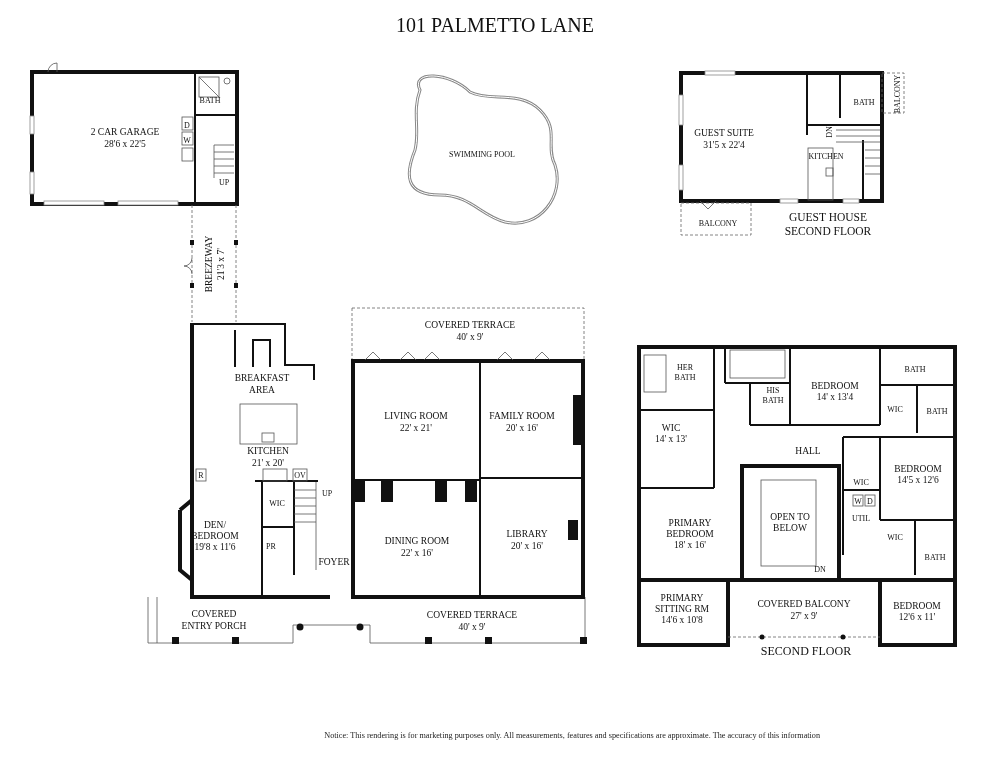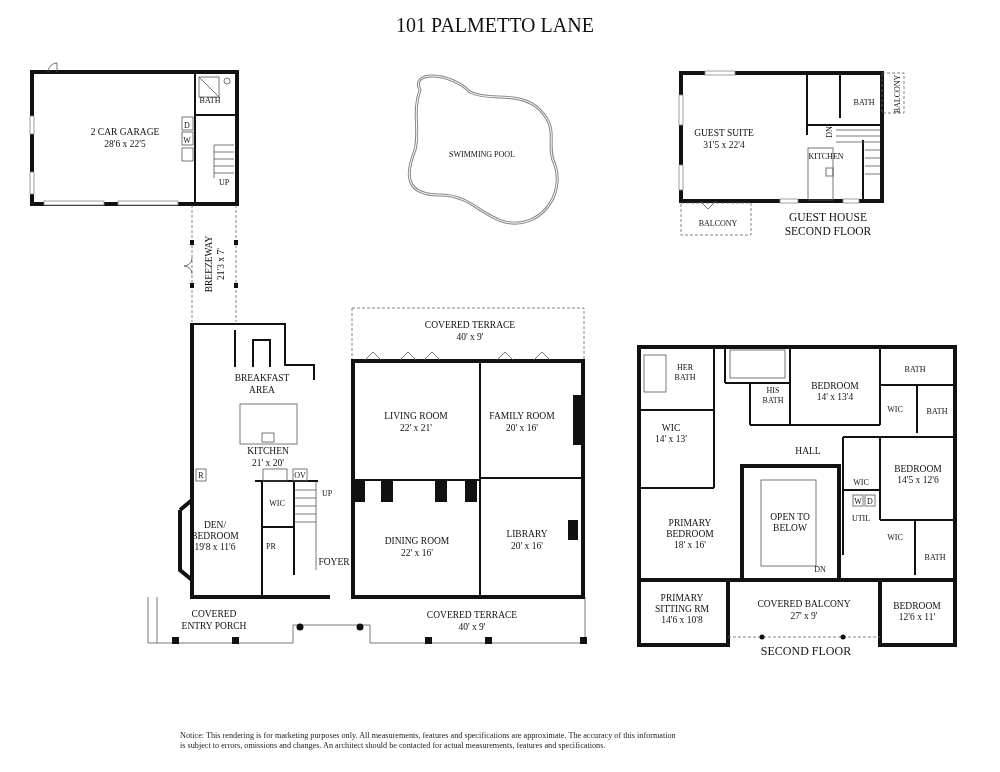--- a/index.html
+++ b/index.html
@@ -7,21 +7,21 @@
   #plan { position:absolute; left:0; top:0; width:1000px; height:772px; }
   .w { fill:#111; }
   .wl { stroke:#111; stroke-width:4; fill:none; }
   .wt { stroke:#111; stroke-width:2; fill:none; }
   .th { stroke:#555; stroke-width:0.8; fill:none; }
   .dash { stroke:#666; stroke-width:0.8; fill:none; stroke-dasharray:3 2; }
   .win { stroke:#888; stroke-width:0.8; fill:#fff; }
   .lbl { font-family:"Liberation Serif","DejaVu Serif",serif; font-size:9.5px; fill:#111; text-anchor:middle; }
   .lbls { font-family:"Liberation Serif","DejaVu Serif",serif; font-size:8px; fill:#111; text-anchor:middle; }
   .title { font-family:"Liberation Serif","DejaVu Serif",serif; font-size:20px; fill:#111; text-anchor:middle; }
-  #notice { position:absolute; left:180px; top:731px; width:640px; text-align:left; font-size:8.2px; line-height:10px; color:#222; font-family:"Liberation Serif","DejaVu Serif",serif; }
+  #notice { position:absolute; left:180px; top:731px; width:640px; text-align:right; font-size:8.2px; line-height:10px; color:#222; font-family:"Liberation Serif","DejaVu Serif",serif; }
 </style>
 </head>
 <body>
 
 <svg id="plan" viewBox="0 0 1000 772" xmlns="http://www.w3.org/2000/svg">
 
   <text class="title" x="495" y="32">101 PALMETTO LANE</text>
 
   <g>
     <rect class="wl" x="32" y="72" width="205" height="132"></rect>
@@ -250,14 +250,13 @@
     <text class="lbls" x="895" y="540">WIC</text>
     <text class="lbls" x="935" y="560">BATH</text>
     <text class="lbl" x="917" y="609">BEDROOM</text>
     <text class="lbl" x="917" y="620">12'6 x 11'</text>
     <text class="lbl" style="font-size:12px" x="806" y="655">SECOND FLOOR</text>
   </g>
 </svg>
 
 <div id="notice">
   <div>Notice: This rendering is for marketing purposes only. All measurements, features and specifications are approximate. The accuracy of this information</div>
-  <div>is subject to errors, omissions and changes. An architect should be contacted for actual measurements, features and specifications.</div>
 </div>
 
 </body></html>

